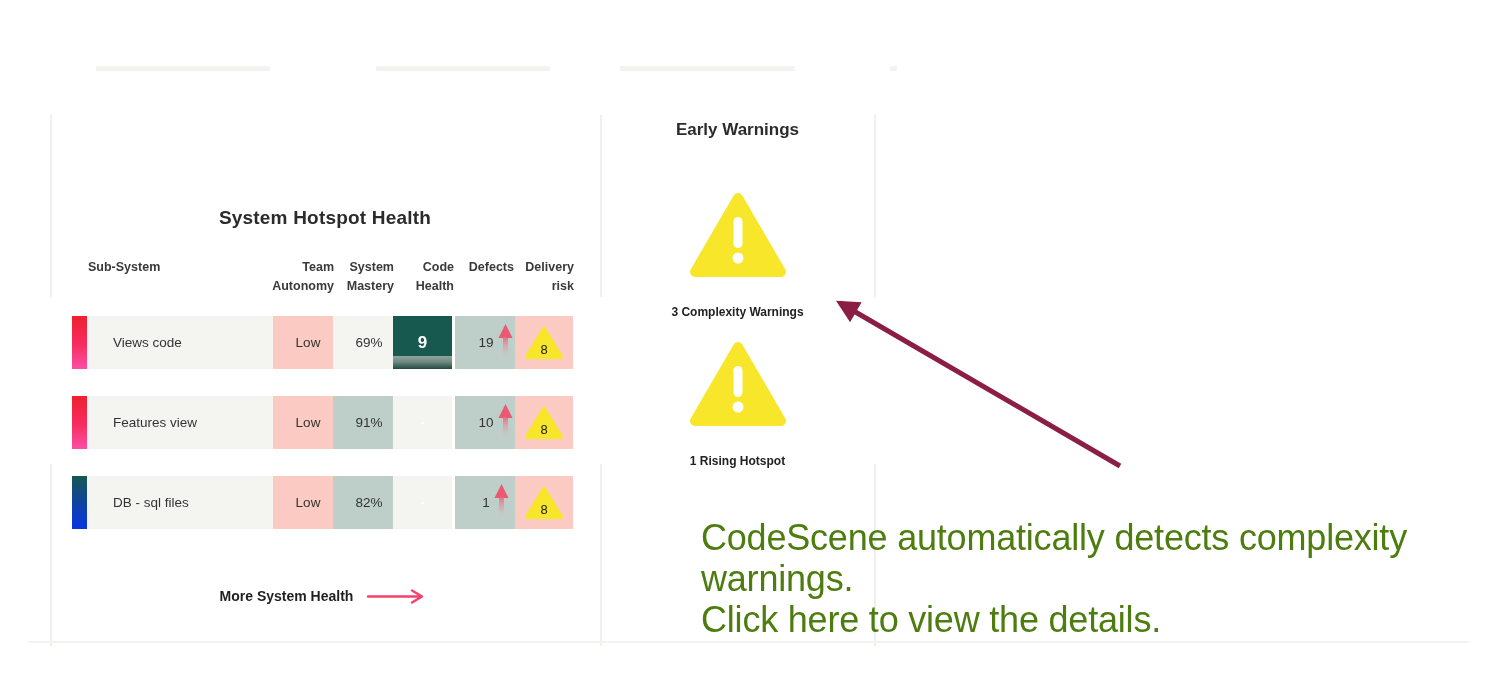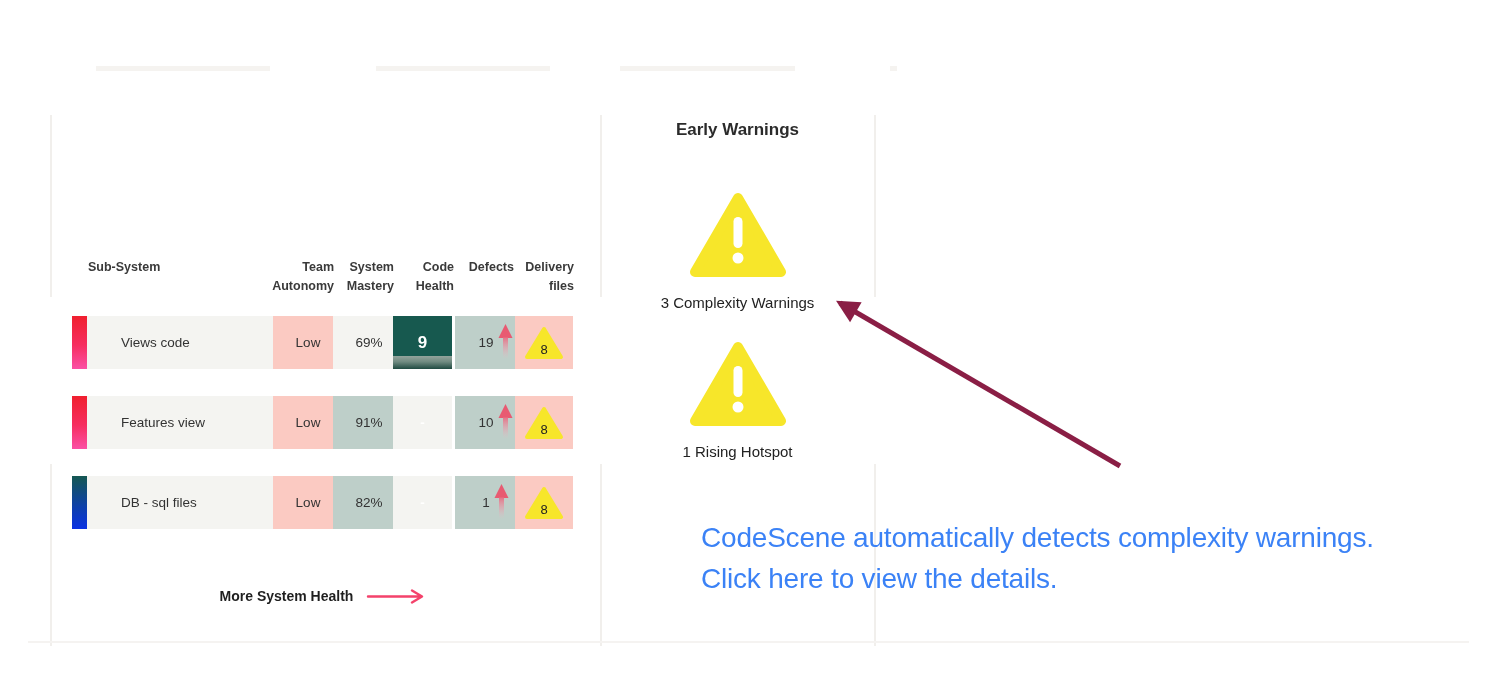--- a/index.html
+++ b/index.html
@@ -15,45 +15,45 @@
   
   .sh-title{left:50px;width:550px;top:207px;text-align:center;font-size:19px;font-weight:bold;color:#2b2b2b;letter-spacing:.2px;}
   .sh-sub{left:88px;top:260px;font-size:12.5px;font-weight:bold;color:#3a3a3a;}
   .colhead{top:258px;width:62px;text-align:right;font-size:12.5px;font-weight:bold;color:#3a3a3a;line-height:19px;}
 
   .row{position:absolute;left:72px;width:501px;height:53px;cursor:pointer;}
   .row .cell{position:absolute;top:0;height:53px;display:flex;align-items:center;justify-content:center;font-size:13.5px;color:#333;}
   .gradbar{left:0;width:15px;}
   .gradbar.red{background:linear-gradient(180deg,#f0202f 0%,#f62e60 55%,#fb50a5 100%);}
   .gradbar.blue{background:linear-gradient(180deg,#155852 0%,#0d3fae 60%,#0b32e3 100%);}
-  .cell-name{left:15px;width:186px;background:#f4f4f1;justify-content:flex-start !important;padding-left:34px;box-sizing:border-box;color:#222;}
+  .cell-name{left:15px;width:186px;background:#f4f4f1;justify-content:flex-start !important;padding-left:26px;box-sizing:border-box;color:#222;}
   .cell-autonomy{left:201px;width:70px;background:#fbcac2;}
   .cell-mastery{left:261px;width:72px;}
   .bg-teal{background:#becfc9;}
   .bg-plain{background:#f4f4f1;}
   .cell-health{left:321px;width:59px;}
   .cell-health.filled{background:#17594f;color:#fff;font-weight:bold;font-size:17px;}
   .cell-health.filled .band{position:absolute;left:0;right:0;bottom:0;height:13px;
         background:linear-gradient(180deg,#93a49c 0%,#6f8a80 45%,#1f4a41 100%);}
   .cell-health.empty{background:#f4f4f1;color:#fff;font-weight:bold;}
   .cell-health .hv{position:relative;z-index:2;}
   .cell-defects{left:383px;width:57px;background:#becfc9;gap:4px;padding-left:12px;}
   .cell-defects svg{transform:translateY(-1px);}
   .cell-delivery{left:443px;width:58px;background:#fbcac2;}
 
   .more{left:50px;top:588px;width:550px;display:flex;justify-content:center;align-items:center;gap:13px;cursor:pointer;}
   .more-label{font-size:14px;font-weight:bold;color:#1f1f1f;}
 
   
   .ew-title{left:601px;width:273px;top:120px;text-align:center;font-size:17px;font-weight:bold;color:#2b2b2b;}
   .warning{position:absolute;left:601px;width:273px;text-align:center;cursor:pointer;}
-  .warning-label{margin-top:9px;font-size:15px;font-weight:normal;color:#222;}
-
-  
-  .ann-text{left:701px;top:517px;font-size:28px;line-height:41px;color:#3b82f6;letter-spacing:-.2px;}
+  .warning-label{margin-top:20px;font-size:12px;font-weight:bold;color:#222;}
+
+  
+  .ann-text{left:701px;top:517px;font-size:36px;line-height:41px;color:#4d7c0f;letter-spacing:-.2px;}
   .ann-arrow{left:820px;top:288px;}
 </style>
 </head>
 <body>
 
 <div class="stage">
 
   <svg width="0" height="0" style="position:absolute" aria-hidden="true">
     <defs>
       <linearGradient id="tailGrad" x1="0" y1="0" x2="0" y2="1">
@@ -73,38 +73,39 @@
   <div class="topbar" style="left:890px;width:7px;"></div>
 
   <div class="vline" style="left:50px;top:115px;height:182px;"></div>
   <div class="vline" style="left:50px;top:464px;height:182px;"></div>
   <div class="vline" style="left:600px;top:115px;height:182px;"></div>
   <div class="vline" style="left:600px;top:464px;height:182px;"></div>
   <div class="vline" style="left:874px;top:115px;height:182px;"></div>
   <div class="vline" style="left:874px;top:464px;height:182px;"></div>
   <div class="hline"></div>
 
+  <div class="abs sh-title">System Hotspot Health</div>
 
   <div class="abs sh-sub">Sub-System</div>
   <div class="abs colhead" style="left:272px;">
     <div>Team</div>
     <div>Autonomy</div>
   </div>
   <div class="abs colhead" style="left:332px;">
     <div>System</div>
     <div>Mastery</div>
   </div>
   <div class="abs colhead" style="left:392px;">
     <div>Code</div>
     <div>Health</div>
   </div>
   <div class="abs colhead" style="left:452px;">Defects</div>
   <div class="abs colhead" style="left:512px;">
     <div>Delivery</div>
-    <div>files</div>
+    <div>risk</div>
   </div>
 
   <div class="row" style="top:316px;">
     <div class="cell gradbar red"></div>
     <div class="cell cell-name">Views code</div>
     <div class="cell cell-autonomy">Low</div>
     <div class="cell cell-mastery bg-plain">69%</div>
     <div class="cell cell-health filled">
       <span class="hv">9</span>
       <span class="band"></span>

